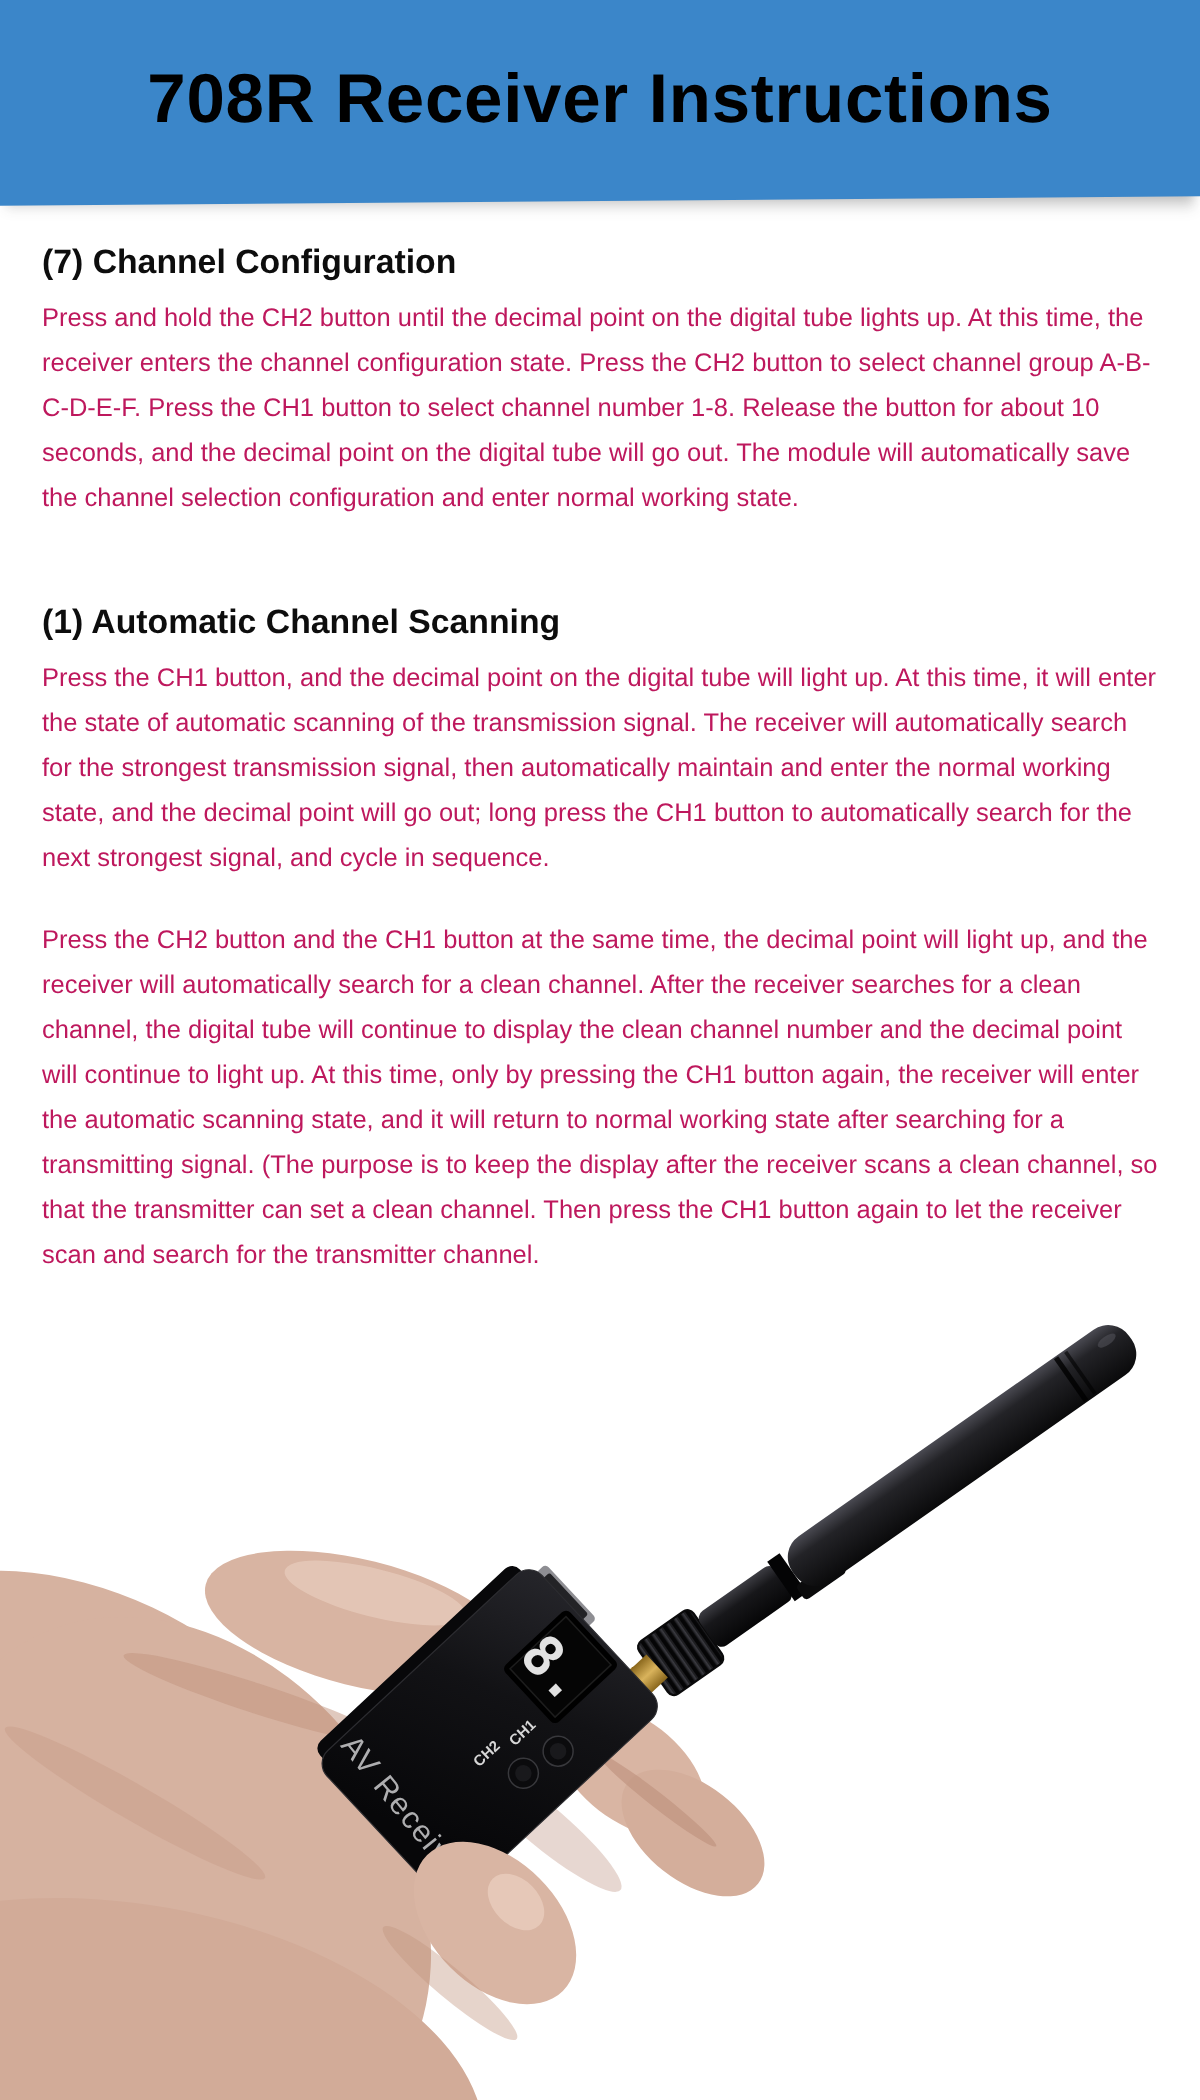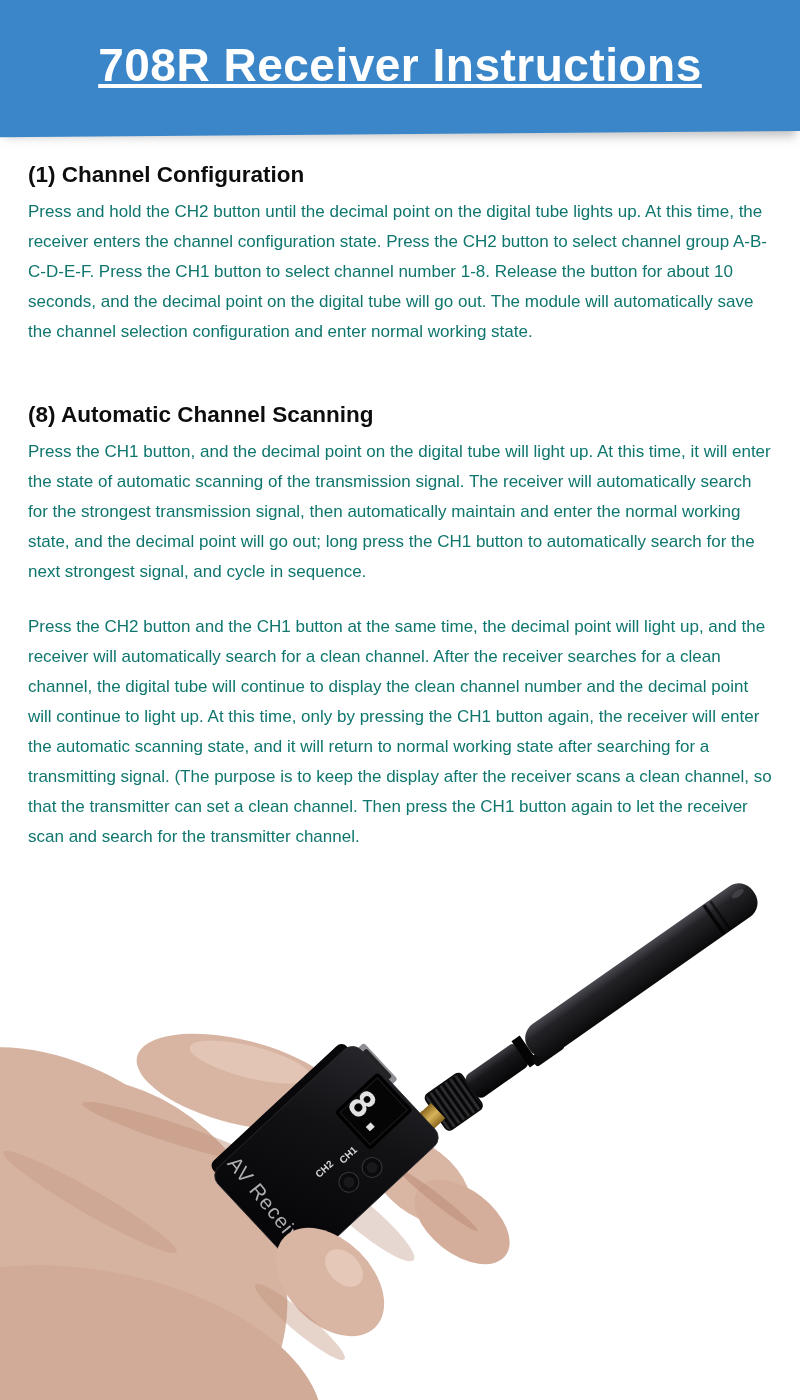--- a/index.html
+++ b/index.html
@@ -22,41 +22,41 @@
     margin:0;padding-bottom:10px;
     color:#ffffff;font-size:46px;font-weight:bold;letter-spacing:.5px;
   }
   
   .content{position:absolute;left:28px;width:745px;color:#161616;}
   .section{position:absolute;left:0;width:745px;}
   .sec-1{top:162px;}
   .sec-2{top:402px;}
   .sec-3{top:612px;}
   .section h2{margin:0 0 9px 0;font-size:22.5px;font-weight:bold;color:#0d0d0d;}
-  .section p{margin:0;font-size:17px;line-height:30px;color:#0f766e;}
+  .section p{margin:0;font-size:17px;line-height:30px;color:#be185d;}
   
   .photo{position:absolute;left:0;top:870px;width:800px;height:530px;}
 </style>
 </head>
 <body>
 
 <div class="page">
 
   <div class="banner-shadow"></div>
   <div class="banner" style="background:#3b86c9;">
-    <h1 style="color: #ffffff; text-decoration: underline;">708R Receiver Instructions</h1>
+    <h1 style="color: #000000;">708R Receiver Instructions</h1>
   </div>
 
   <div class="content">
     <div class="section sec-1">
-      <h2>(1) Channel Configuration</h2>
+      <h2>(7) Channel Configuration</h2>
       <p>Press and hold the CH2 button until the decimal point on the digital tube lights up. At this time, the receiver enters the channel configuration state. Press the CH2 button to select channel group A-B-C-D-E-F. Press the CH1 button to select channel number 1-8. Release the button for about 10 seconds, and the decimal point on the digital tube will go out. The module will automatically save the channel selection configuration and enter normal working state.</p>
     </div>
     <div class="section sec-2">
-      <h2>(8) Automatic Channel Scanning</h2>
+      <h2>(1) Automatic Channel Scanning</h2>
       <p>Press the CH1 button, and the decimal point on the digital tube will light up. At this time, it will enter the state of automatic scanning of the transmission signal. The receiver will automatically search for the strongest transmission signal, then automatically maintain and enter the normal working state, and the decimal point will go out; long press the CH1 button to automatically search for the next strongest signal, and cycle in sequence.</p>
     </div>
     <div class="section sec-3">
       <p>Press the CH2 button and the CH1 button at the same time, the decimal point will light up, and the receiver will automatically search for a clean channel. After the receiver searches for a clean channel, the digital tube will continue to display the clean channel number and the decimal point will continue to light up. At this time, only by pressing the CH1 button again, the receiver will enter the automatic scanning state, and it will return to normal working state after searching for a transmitting signal. (The purpose is to keep the display after the receiver scans a clean channel, so that the transmitter can set a clean channel. Then press the CH1 button again to let the receiver scan and search for the transmitter channel.</p>
     </div>
   </div>
 
   <svg class="photo" viewBox="0 0 800 530" xmlns="http://www.w3.org/2000/svg">
     <defs>
       <linearGradient id="devGrad" x1="0" y1="0" x2="0.3" y2="1">

